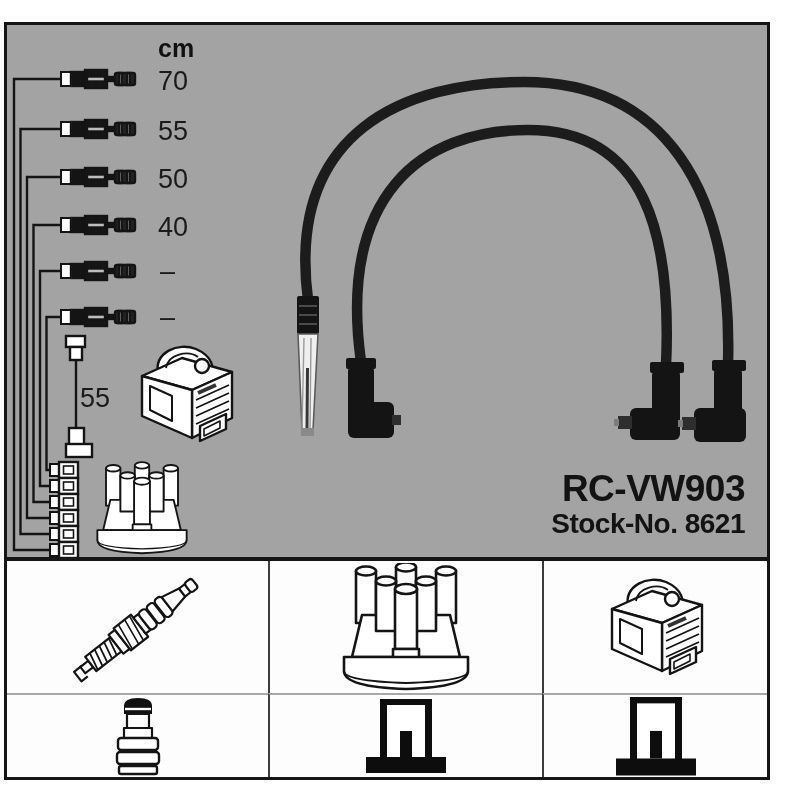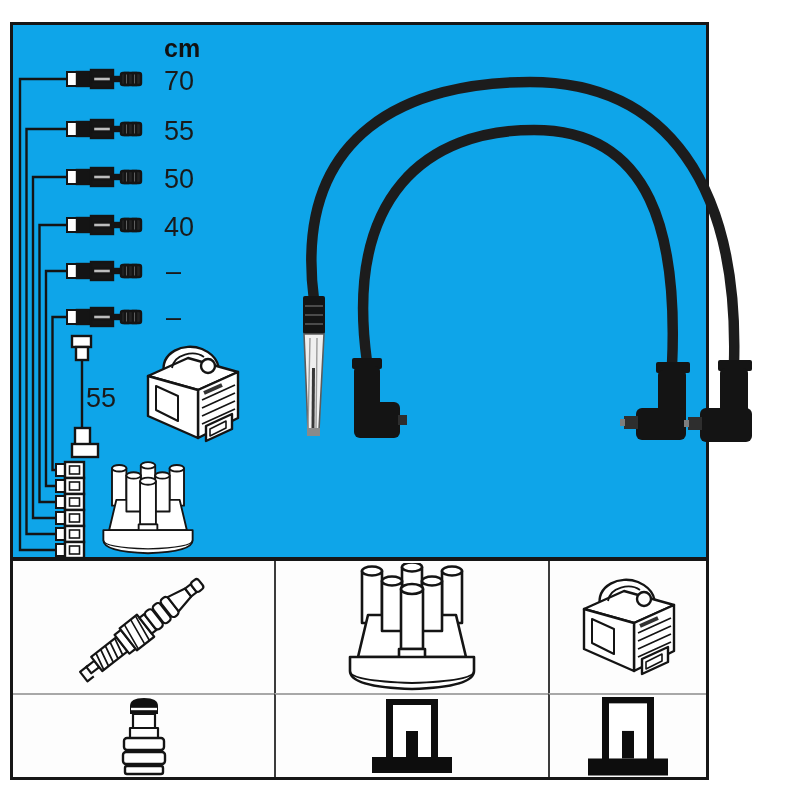--- a/index.html
+++ b/index.html
@@ -1,22 +1,22 @@
 <!DOCTYPE html>
 <html><head>
 <meta charset="utf-8">
 <style>
   html,body{margin:0;padding:0;background:#ffffff;}
   .page{
     position:relative;width:805px;height:805px;background:#ffffff;overflow:hidden;
     font-family:"Liberation Sans", sans-serif;color:#161616;
   }
   .outer-box{
-    position:absolute;left:10px;top:22px;width:699px;height:758px;
-    box-sizing:border-box;border:3px solid #161616;background:#0ea5e9;
+    position:absolute;left:4px;top:22px;width:766px;height:758px;
+    box-sizing:border-box;border:3px solid #161616;background:#a3a3a3;
   }
   .upper-svg{position:absolute;left:0;top:0;}
   .partnum{
     position:absolute;right:22px;top:444px;text-align:right;line-height:1.08;
     color:#131313;
   }
   .partnum .pn{font-size:37px;font-weight:bold;letter-spacing:-0.5px;white-space:nowrap;}
   .partnum .stock{font-size:28px;font-weight:bold;letter-spacing:-0.5px;white-space:nowrap;}
   .legend-grid{
     position:absolute;left:-3px;right:-3px;bottom:-3px;height:223px;
@@ -205,20 +205,24 @@
         <g fill="#141414">
           <rect x="716" y="360" width="34" height="11" rx="2"></rect>
           <rect x="718" y="368" width="28" height="50" rx="5"></rect>
           <rect x="698" y="408" width="52" height="34" rx="6"></rect>
           <rect x="686" y="417" width="14" height="13" fill="#2e2e2e"></rect>
           <rect x="682" y="420" width="5" height="7" fill="#7d7d7d"></rect>
         </g>
       </g>
     </svg>
 
+    <div class="partnum">
+      <div class="pn">RC-VW903</div>
+      <div class="stock">Stock-No. 8621</div>
+    </div>
 
     <div class="legend-grid">
       <div class="cell">
         <svg width="190" height="122" viewBox="-95 -61 190 122">
           <use href="#plug-sym" transform="rotate(-38) translate(-72,0)"></use>
         </svg>
       </div>
       <div class="cell colb">
         <svg width="132" height="128" viewBox="-66 -66 132 128">
           <use href="#cap-sym"></use>

